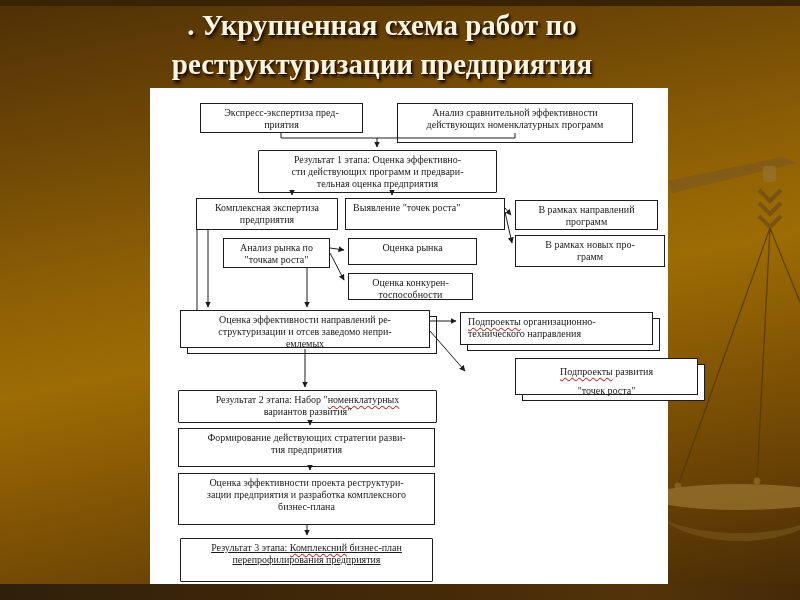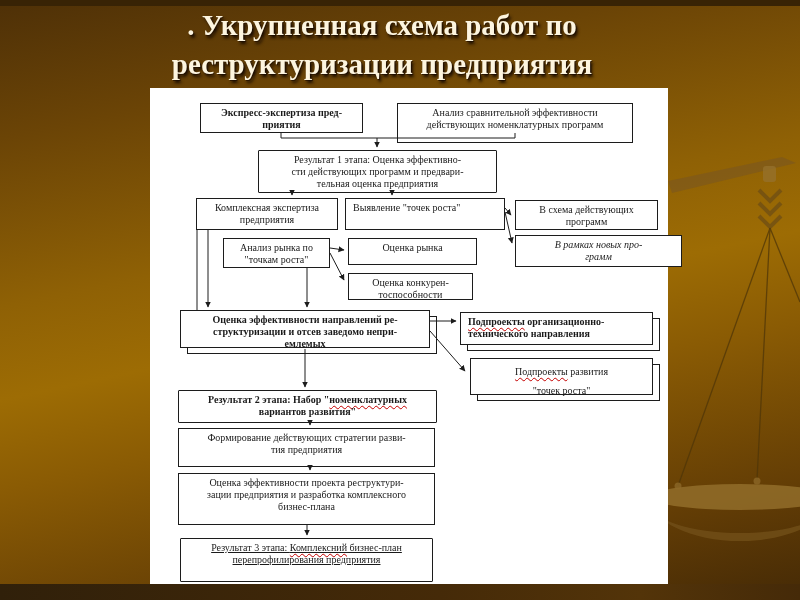--- a/index.html
+++ b/index.html
@@ -21,45 +21,45 @@
   .panel{
     position:absolute;left:150px;top:88px;width:518px;height:496px;
     background:#ffffff;z-index:0;
   }
   .box{
     position:absolute;box-sizing:border-box;background:#fff;
     border:1px solid #1c1c1c;color:#1a1a1a;
     font-size:10px;line-height:1.22;text-align:center;
     padding:3px 4px;white-space:pre-line;
   }
-  .bold{font-weight:bold;}
+  .bold{font-weight:normal;}
   .rounded{border-radius:1px;}
   .left{text-align:left;padding-left:7px;}
   .shadowed::after{
     content:"";position:absolute;left:6px;top:5px;width:100%;height:100%;
     border:1px solid #1c1c1c;background:#fff;z-index:-1;
   }
-  .gapline{line-height:1.9;}
+  .gapline{line-height:1.9;margin-left:45px;}
   .misspelled{
     text-decoration:underline;text-decoration-style:wavy;
     text-decoration-color:#c40000;text-decoration-thickness:1px;
     text-underline-offset:2px;
   }
   .connectors{position:absolute;left:0;top:0;pointer-events:none;}
 
   
   #b-express        {left:50px;  top:15px;  width:163px; height:30px;}
   #b-comparative    {left:247px; top:15px;  width:236px; height:40px;}
   #b-result1        {left:108px; top:62px;  width:239px; height:43px;}
   #b-complex        {left:46px;  top:110px; width:142px; height:32px;}
   #b-growth         {left:195px; top:110px; width:160px; height:32px;}
   #b-existing       {left:365px; top:112px; width:143px; height:30px;}
   #b-market-analysis{left:73px;  top:150px; width:107px; height:30px;}
   #b-market-eval    {left:198px; top:150px; width:129px; height:27px;}
-  #b-new-programs   {left:365px; top:147px; width:167px; height:32px;font-style:italic;}
+  #b-new-programs   {left:365px; top:147px; width:150px; height:32px;}
   #b-competitive    {left:198px; top:185px; width:125px; height:27px;}
   #b-efficiency     {left:30px;  top:222px; width:250px; height:38px;}
   #b-subproj-org    {left:310px; top:224px; width:193px; height:33px;}
   #b-subproj-growth {left:320px; top:270px; width:183px; height:37px;}
   #b-result2        {left:28px;  top:302px; width:259px; height:33px;}
   #b-strategy       {left:28px;  top:340px; width:257px; height:39px;}
   #b-project-eval   {left:28px;  top:385px; width:257px; height:52px;}
   #b-result3        {left:30px;  top:450px; width:253px; height:44px;text-decoration:underline;}
 </style>
 </head>
@@ -93,21 +93,21 @@
 
     <div class="box rounded" id="b-result1">Результат 1 этапа: Оценка эффективно-
 сти действующих программ и предвари-
 тельная оценка предприятия</div>
 
     <div class="box" id="b-complex">Комплексная экспертиза
 предприятия</div>
 
     <div class="box left" id="b-growth">Выявление "точек роста"</div>
 
-    <div class="box" id="b-existing">В схема действующих
+    <div class="box" id="b-existing">В рамках направлений
 программ</div>
 
     <div class="box" id="b-market-analysis">Анализ рынка по
 "точкам роста"</div>
 
     <div class="box" id="b-market-eval">Оценка рынка</div>
 
     <div class="box" id="b-new-programs">В рамках новых про-
 грамм</div>
 

